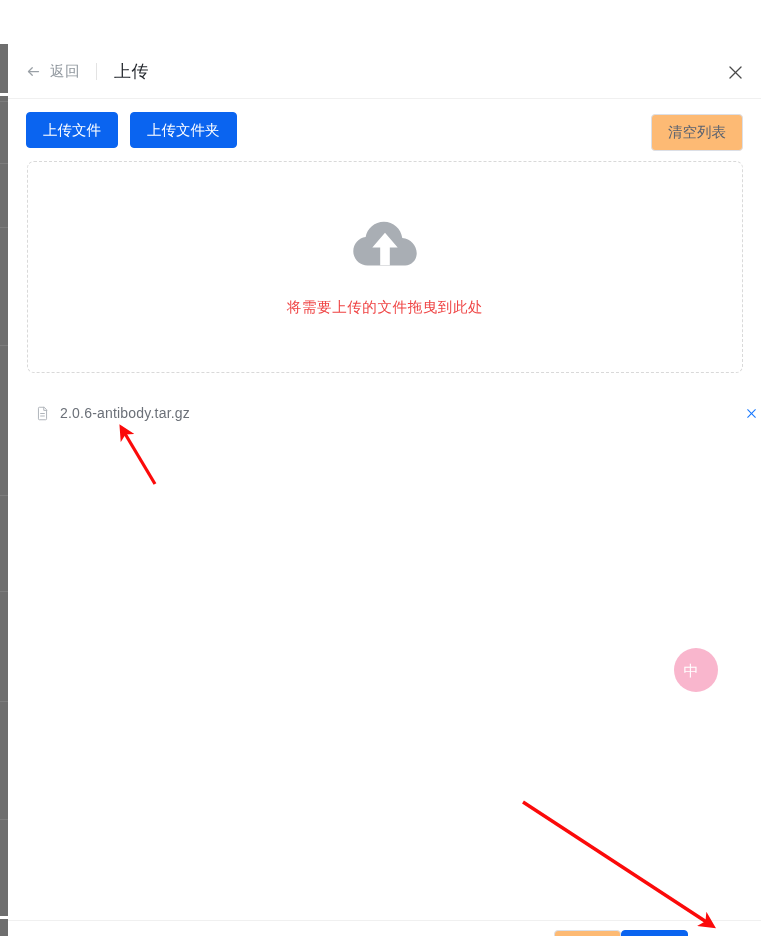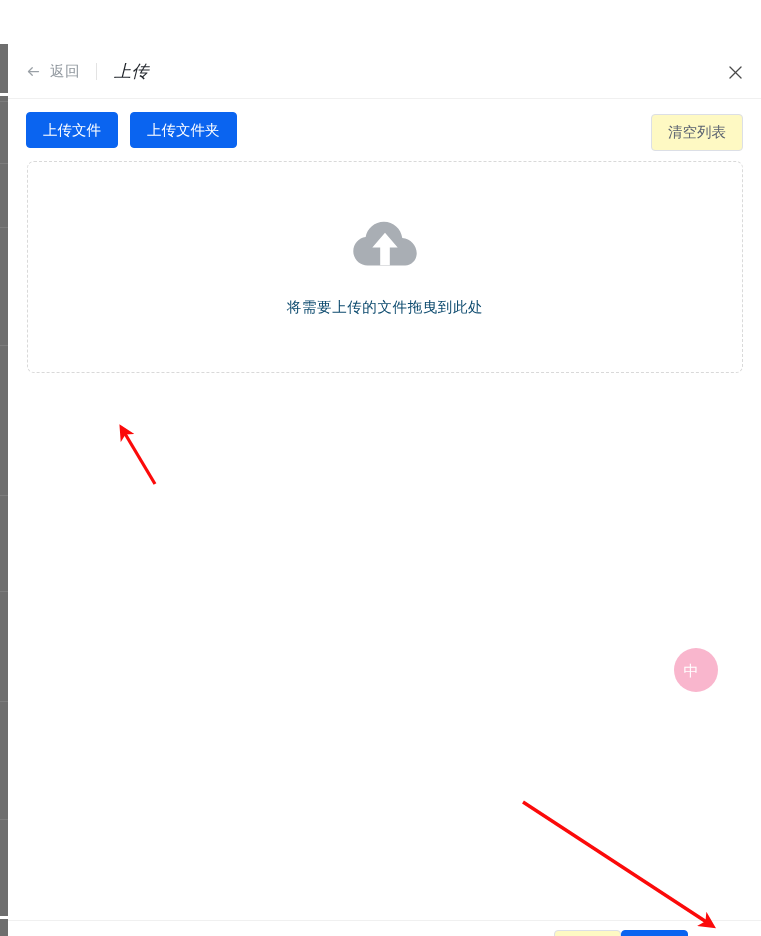--- a/index.html
+++ b/index.html
@@ -78,21 +78,20 @@
   .head-divider {
     width: 1px;
     height: 17px;
     background: #e3e3e3;
     margin: 0 17px 0 16px;
   }
   .page-title {
     font-size: 17px;
     color: #1f2329;
     letter-spacing: .5px;
-    font-style: italic;
   }
   .close-btn {
     position: absolute;
     right: 12px; top: 14px;
     width: 28px; height: 28px;
     display: flex;
     align-items: center;
     justify-content: center;
     cursor: pointer;
     color: #4a4a4a;
@@ -116,21 +115,21 @@
     line-height: 1;
     white-space: nowrap;
   }
   .btn-primary {
     background: #0a64f0;
     color: #ffffff;
     border: 1px solid #0a64f0;
     padding: 10px 16px;
   }
   .btn-default {
-    background: #fef9c3;
+    background: #fdba74;
     color: #5a6270;
     border: 1px solid #dcdfe6;
     padding: 10px 16px;
   }
   .toolbar .btn-primary + .btn-primary { margin-left: 12px; }
   .toolbar-right {
     position: absolute;
     right: 18px;
     top: 15px;
   }
@@ -150,21 +149,21 @@
     justify-content: center;
     cursor: pointer;
   }
   .cloud-icon {
     color: #a9aeb4;
     margin-bottom: 28px;
   }
   .cloud-icon svg { display: block; }
   .dropzone-text {
     font-size: 14.5px;
-    color: #0c4a6e;
+    color: #ef4444;
     letter-spacing: .6px;
     text-align: center;
   }
 
   
   .file-list {
     position: absolute;
     left: 19px;
     top: 352px;
     width: 734px;
@@ -325,20 +324,39 @@
       <span class="cloud-icon">
         <svg viewBox="0 0 64 48" width="70" height="53" fill="currentColor">
           <path d="M50.5 44H16C8.8 44 3 38.2 3 31c0-6.6 4.9-12 11.3-12.9C15.6 10.2 22.6 4 31 4
                    c8.6 0 15.7 6.5 16.8 14.9C55.3 19.6 61 25.7 61 33c0 6.1-4.7 11-10.5 11z"></path>
           <path d="M27.6 43.8h8.8V27.6h7.2L32 14.2 20.4 27.6h7.2z" fill="#ffffff"></path>
         </svg>
       </span>
       <div class="dropzone-text">将需要上传的文件拖曳到此处</div>
     </div>
 
+    <div class="file-list">
+      <div class="file-row">
+        <span class="file-doc-icon">
+          <svg viewBox="0 0 24 24" width="15" height="15" fill="none" stroke="currentColor" stroke-width="1.6" stroke-linecap="round" stroke-linejoin="round">
+            <path d="M14 2H7a1.5 1.5 0 0 0-1.5 1.5v17A1.5 1.5 0 0 0 7 22h10a1.5 1.5 0 0 0 1.5-1.5V6.5z"></path>
+            <polyline points="14,2 14,7 19,7"></polyline>
+            <line x1="9" y1="12" x2="15" y2="12"></line>
+            <line x1="9" y1="16" x2="15" y2="16"></line>
+          </svg>
+        </span>
+        <span class="file-name">2.0.6-antibody.tar.gz</span>
+        <span class="file-remove">
+          <svg viewBox="0 0 24 24" width="13" height="13" fill="none" stroke="currentColor" stroke-width="2" stroke-linecap="round">
+            <line x1="5" y1="5" x2="19" y2="19"></line>
+            <line x1="19" y1="5" x2="5" y2="19"></line>
+          </svg>
+        </span>
+      </div>
+    </div>
 
   </div>
 
   <div class="footer-line"></div>
   <div class="footer">
     <button class="btn btn-default">取消</button>
     <button class="btn btn-primary">确认</button>
   </div>
 
   <div class="side-widget">

